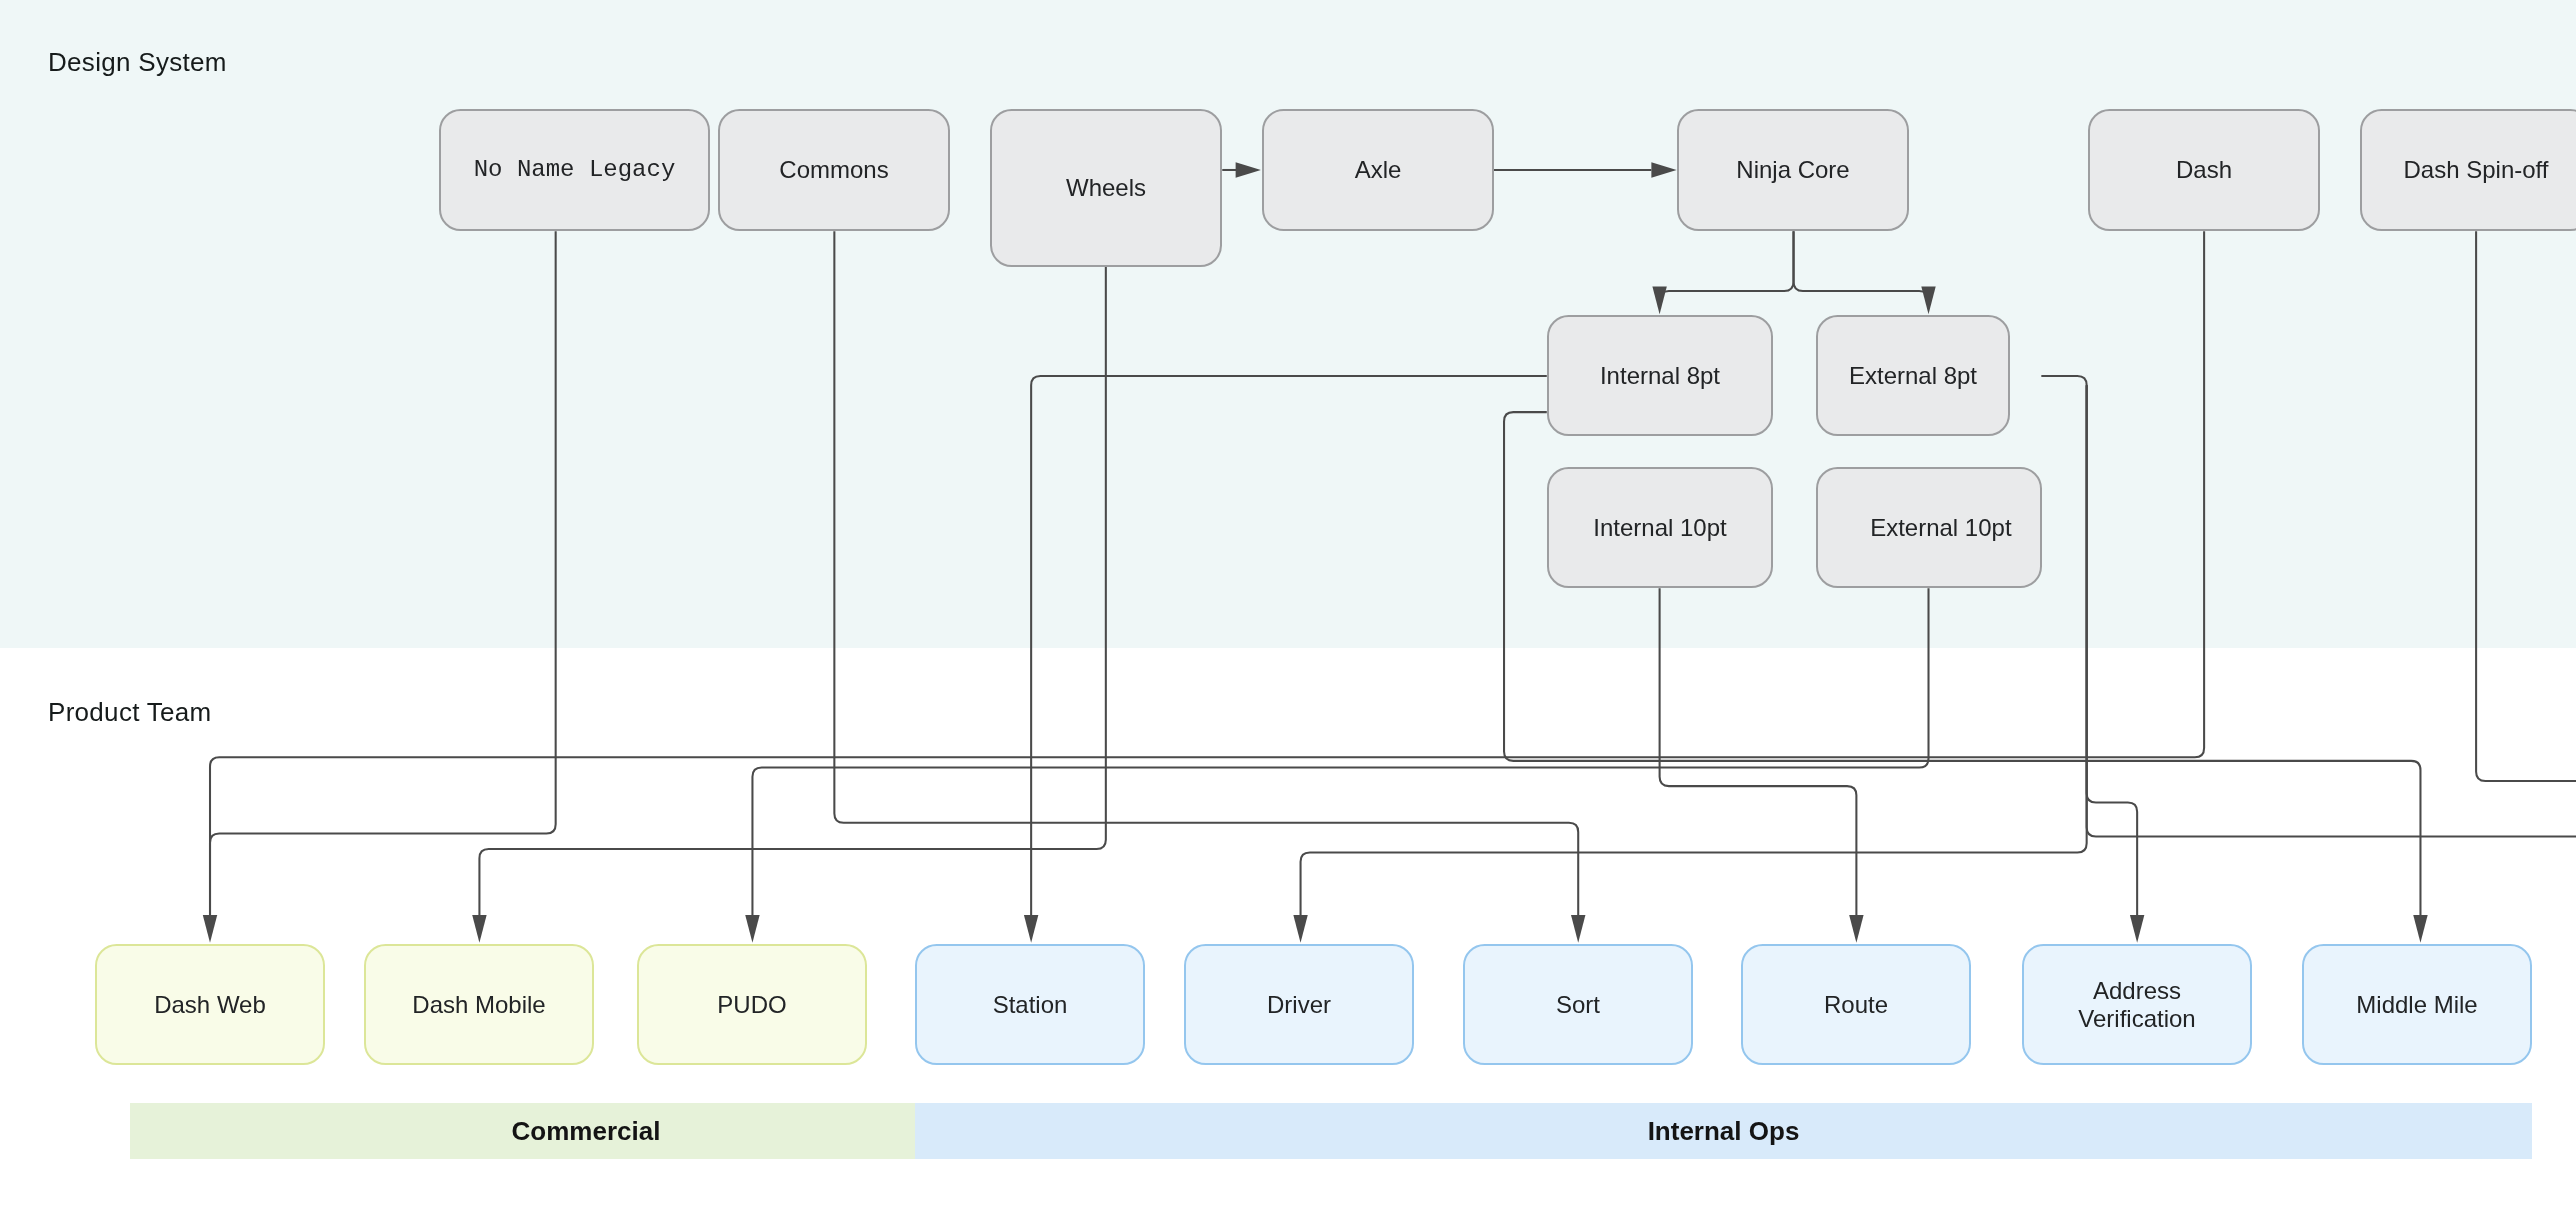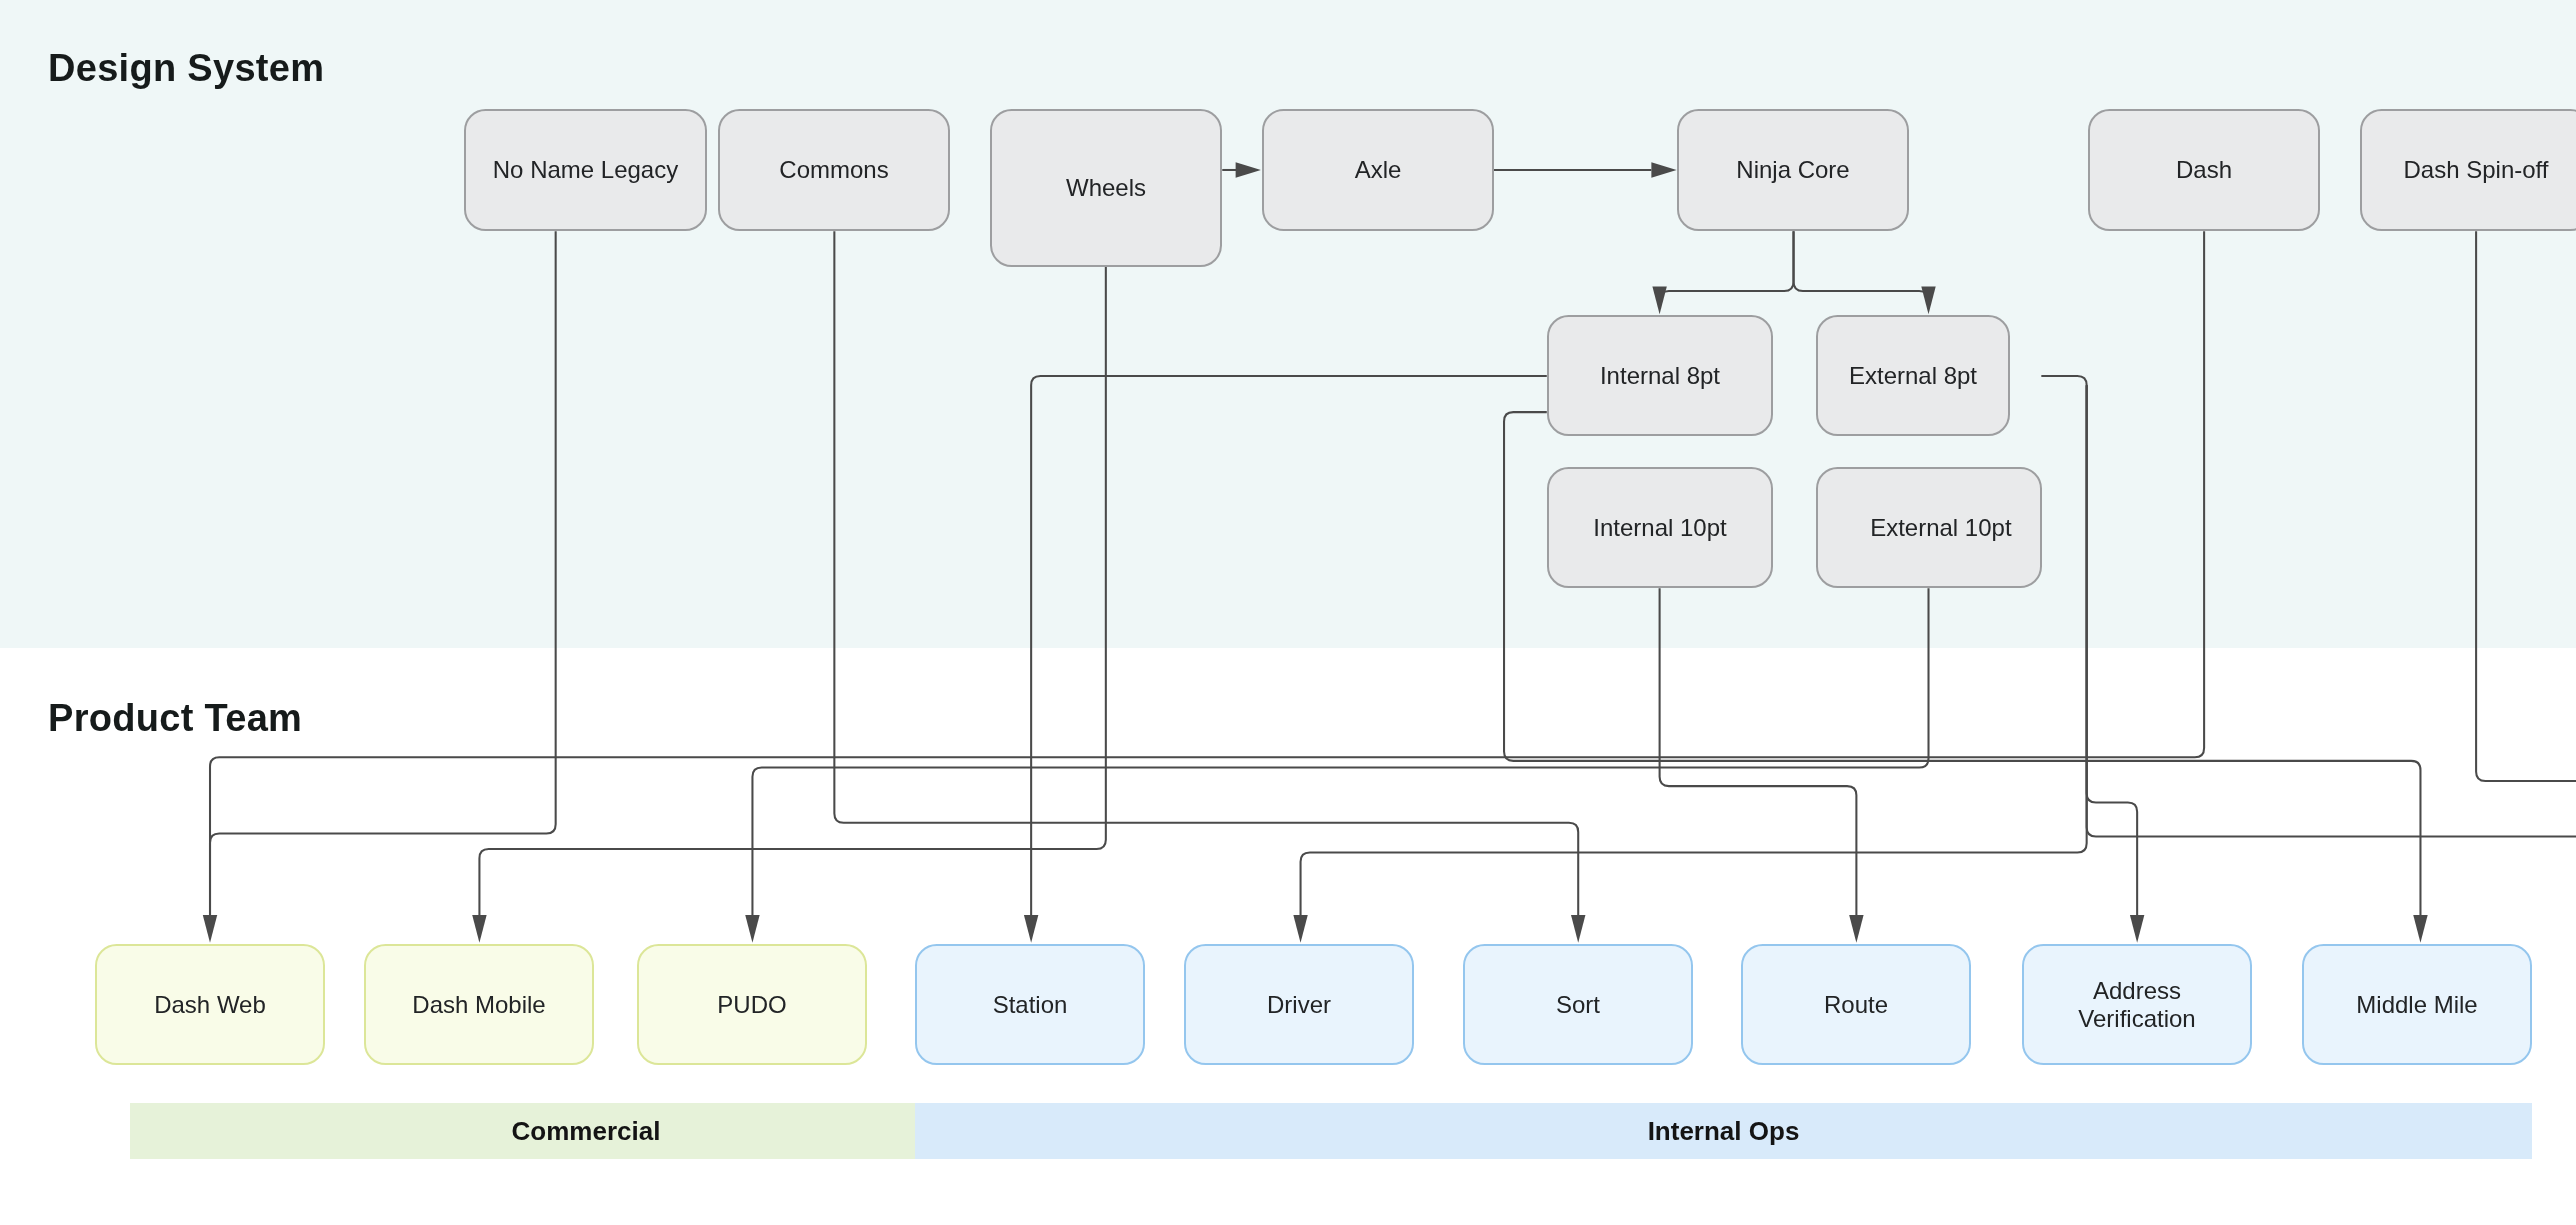--- a/index.html
+++ b/index.html
@@ -6,21 +6,21 @@
   body{
     width:3465px;height:1225px;position:relative;overflow:hidden;
     font-family:"Liberation Sans","DejaVu Sans",sans-serif;
     background:#ffffff;
   }
   .section-top{
     position:absolute;left:0;top:0;width:3465px;height:648px;
     background:#eff7f7;
   }
   .section-header{
-    position:absolute;font-size:38px;font-weight:bold;color:#161b1b;
+    position:absolute;font-size:26px;font-weight:normal;color:#161b1b;
     letter-spacing:0.3px;white-space:nowrap;
   }
   #hdr-design{left:48px;top:47px;}
   #hdr-product{left:48px;top:697px;}
   .node{
     position:absolute;box-sizing:border-box;border-radius:21.6px;
     display:flex;align-items:center;justify-content:center;
     font-size:24px;color:#222426;text-align:center;line-height:1.15;
     padding:0 10.3px;
   }
@@ -89,21 +89,21 @@
   <path class="edge" d="M4806,449 V1498 Q4806,1516 4824,1516 H5757 Q5775,1516 5775,1534 V1786"></path>
   <polygon class="ahead" points="5775,1830 5761,1776 5789,1776"></polygon>
 
   <path class="edge" d="M5346,449 V1498 Q5346,1516 5364,1516 H6299 Q6317,1516 6317,1534 V1786"></path>
   <polygon class="ahead" points="6317,1830 6303,1776 6331,1776"></polygon>
 </svg>
 
 <div class="section-header" id="hdr-design">Design System</div>
 <div class="section-header" id="hdr-product">Product Team</div>
 
-<div class="node node-gray" style="left:464px;top:109px;width:243px;height:122px;">
+<div class="node node-gray" style="left:439px;top:109px;width:271px;height:122px;font-family:Liberation Mono, monospace;">
     <span>No Name Legacy</span>
   </div>
 <div class="node node-gray" style="left:718px;top:109px;width:232px;height:122px;">
     <span>Commons</span>
   </div>
 <div class="node node-gray" style="left:990px;top:109px;width:232px;height:158px;">
     <span>Wheels</span>
   </div>
 <div class="node node-gray" style="left:1262px;top:109px;width:232px;height:122px;">
     <span>Axle</span>

